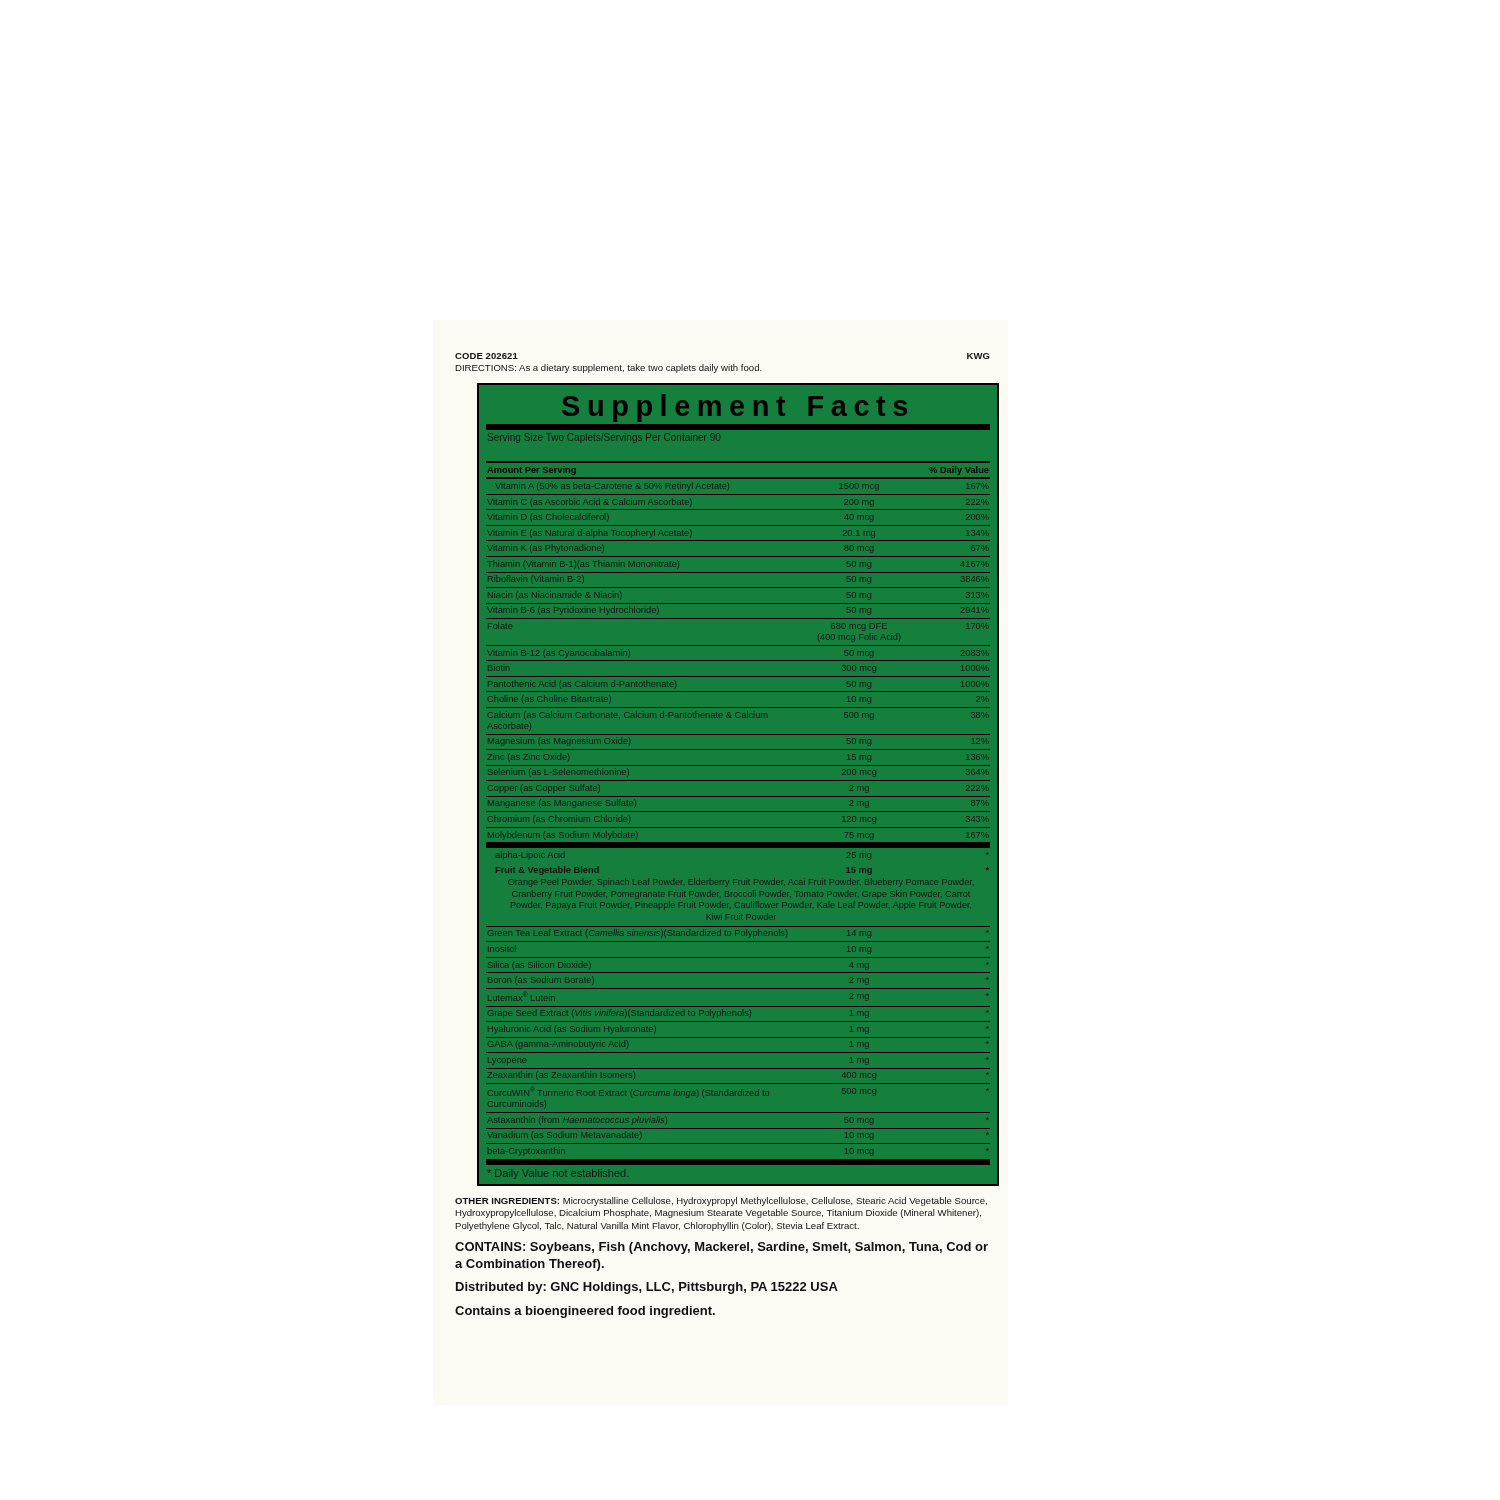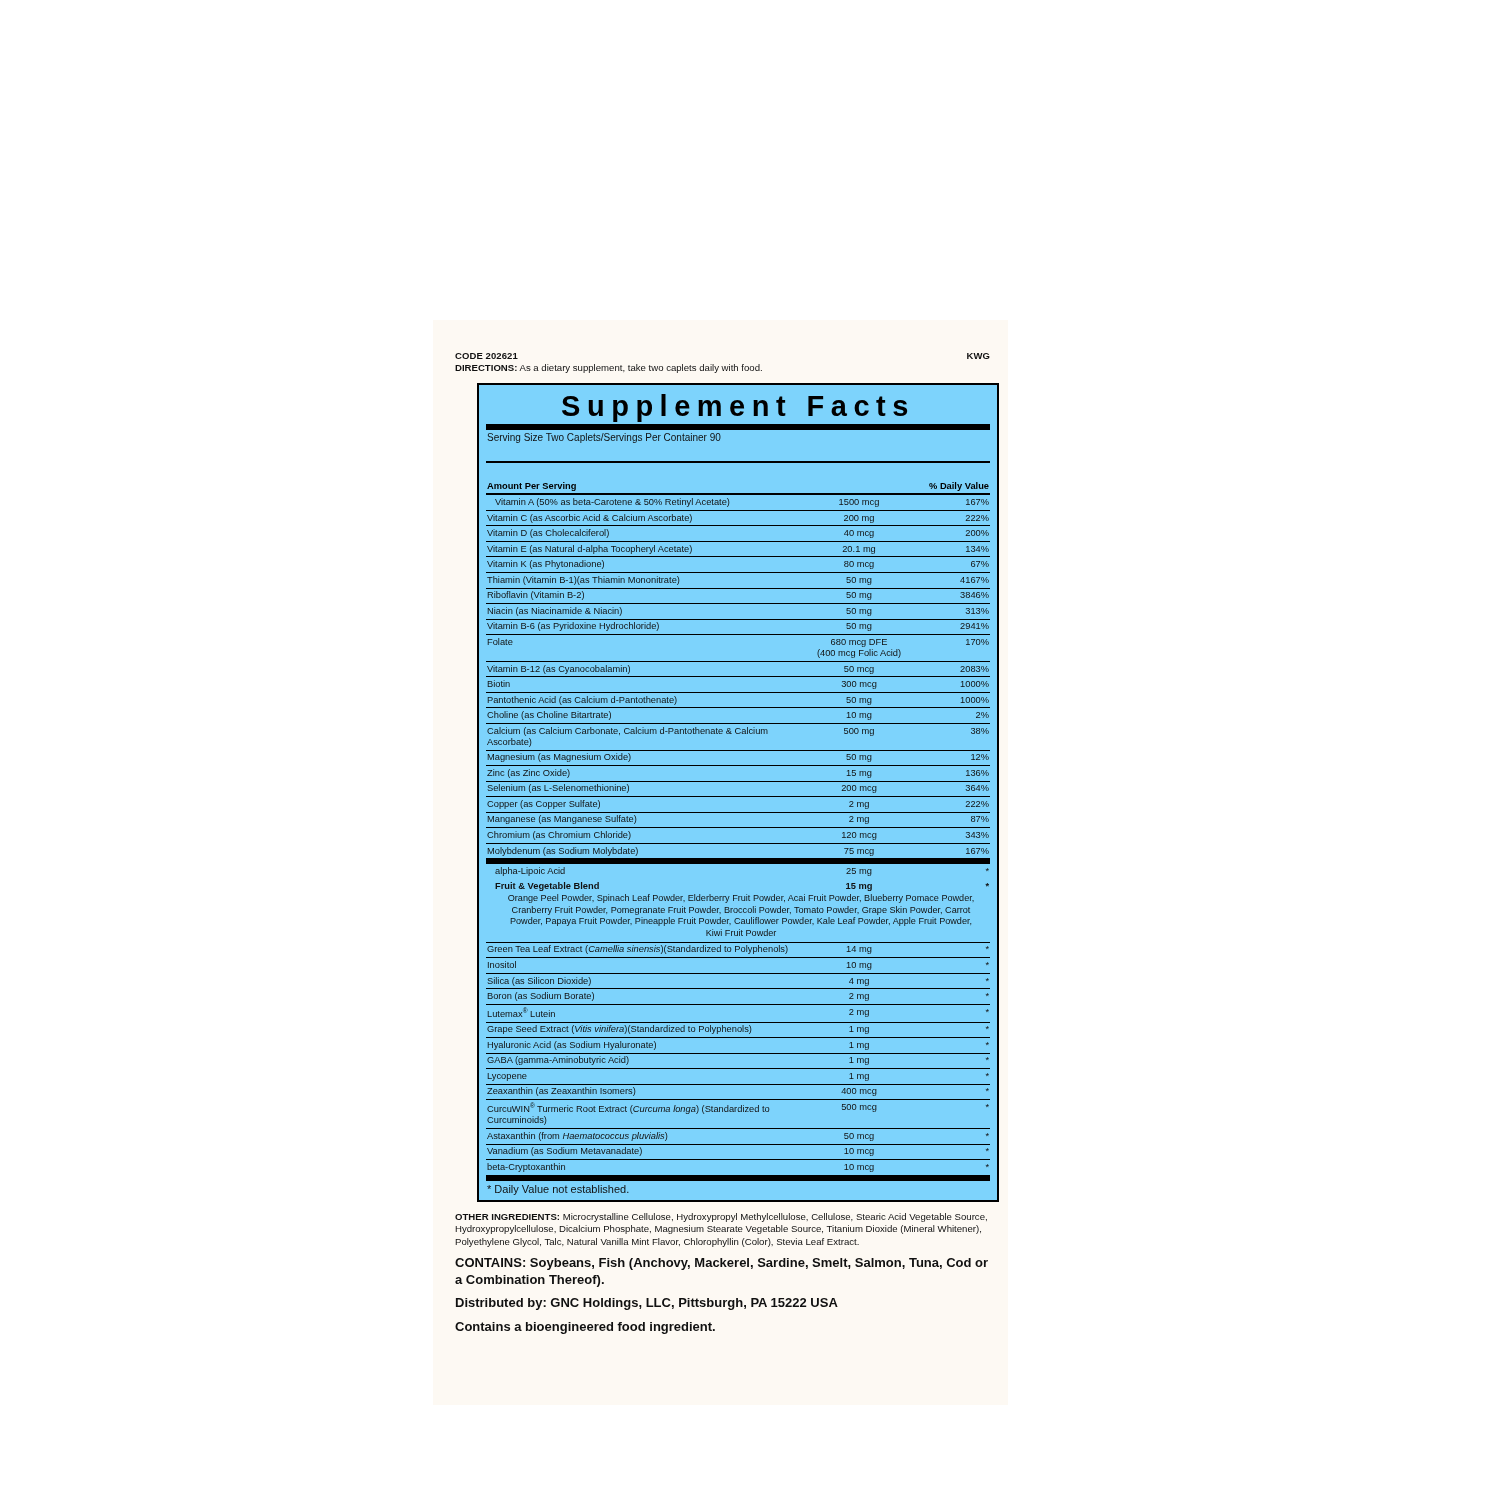--- a/index.html
+++ b/index.html
@@ -35,26 +35,26 @@
     font-weight: bold;
     color: #111;
     letter-spacing: 0.1px;
   }
   .directions {
     font-size: 9.6px;
     color: #111;
     margin-top: 1px;
     line-height: 1.25;
   }
-  .directions b { font-weight: bold; }
+  .directions b { font-weight: normal; }
 
   .facts-box {
     margin-top: 9px;
     border: 2.5px solid #000;
-    background: #7dd3fc;
+    background: #15803d;
     padding: 6px 7px 5px 7px;
     width: 522px;
     box-sizing: border-box;
     margin-left: 22px;
   }
   .sf-title {
     font-size: 29px;
     font-weight: bold;
     letter-spacing: 6.5px;
     text-align: center;
@@ -68,21 +68,21 @@
   .serving {
     font-size: 10px;
     color: #111;
     padding: 2px 1px 18px 1px;
   }
   .hdr-row {
     display: flex;
     font-size: 9.3px;
     font-weight: bold;
     color: #000;
-    padding: 18px 1px 2px 1px;
+    padding: 2px 1px 2px 1px;
   }
   .hdr-left { flex: 1; }
   .hdr-right { width: 86px; text-align: right; }
 
   .rows { }
   .row {
     display: flex;
     align-items: flex-start;
     font-size: 9.3px;
     color: #111;

